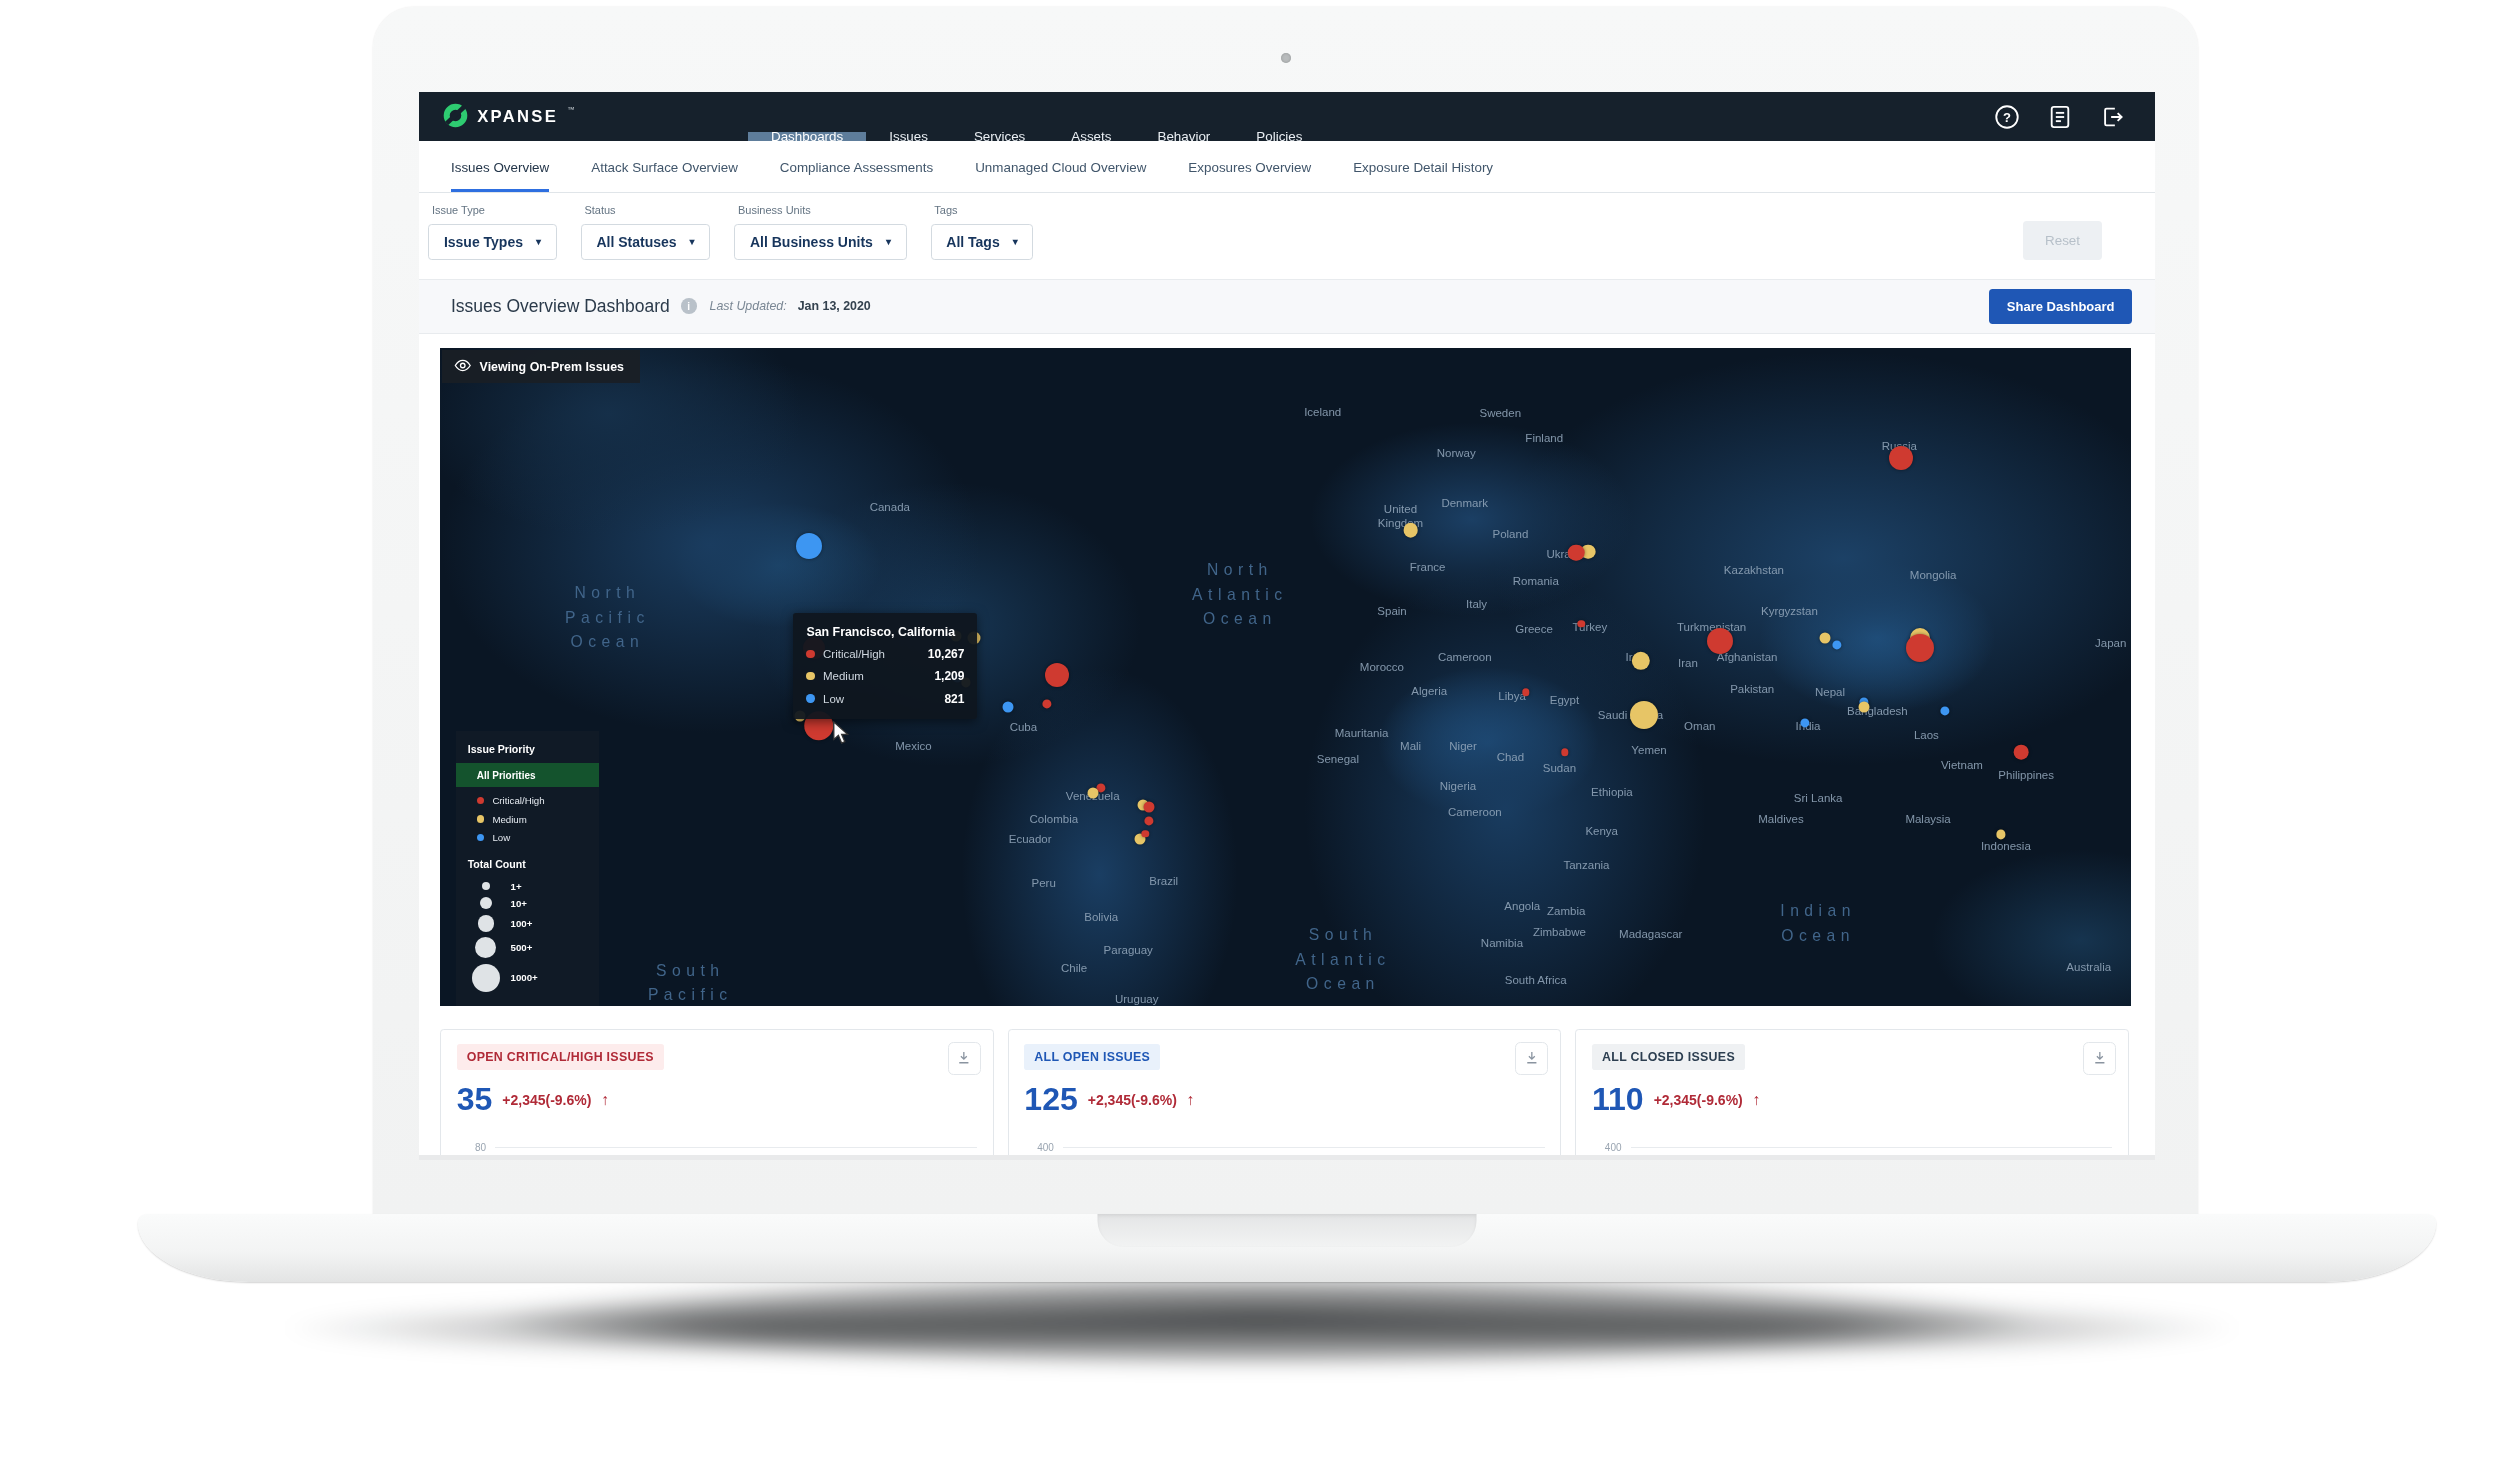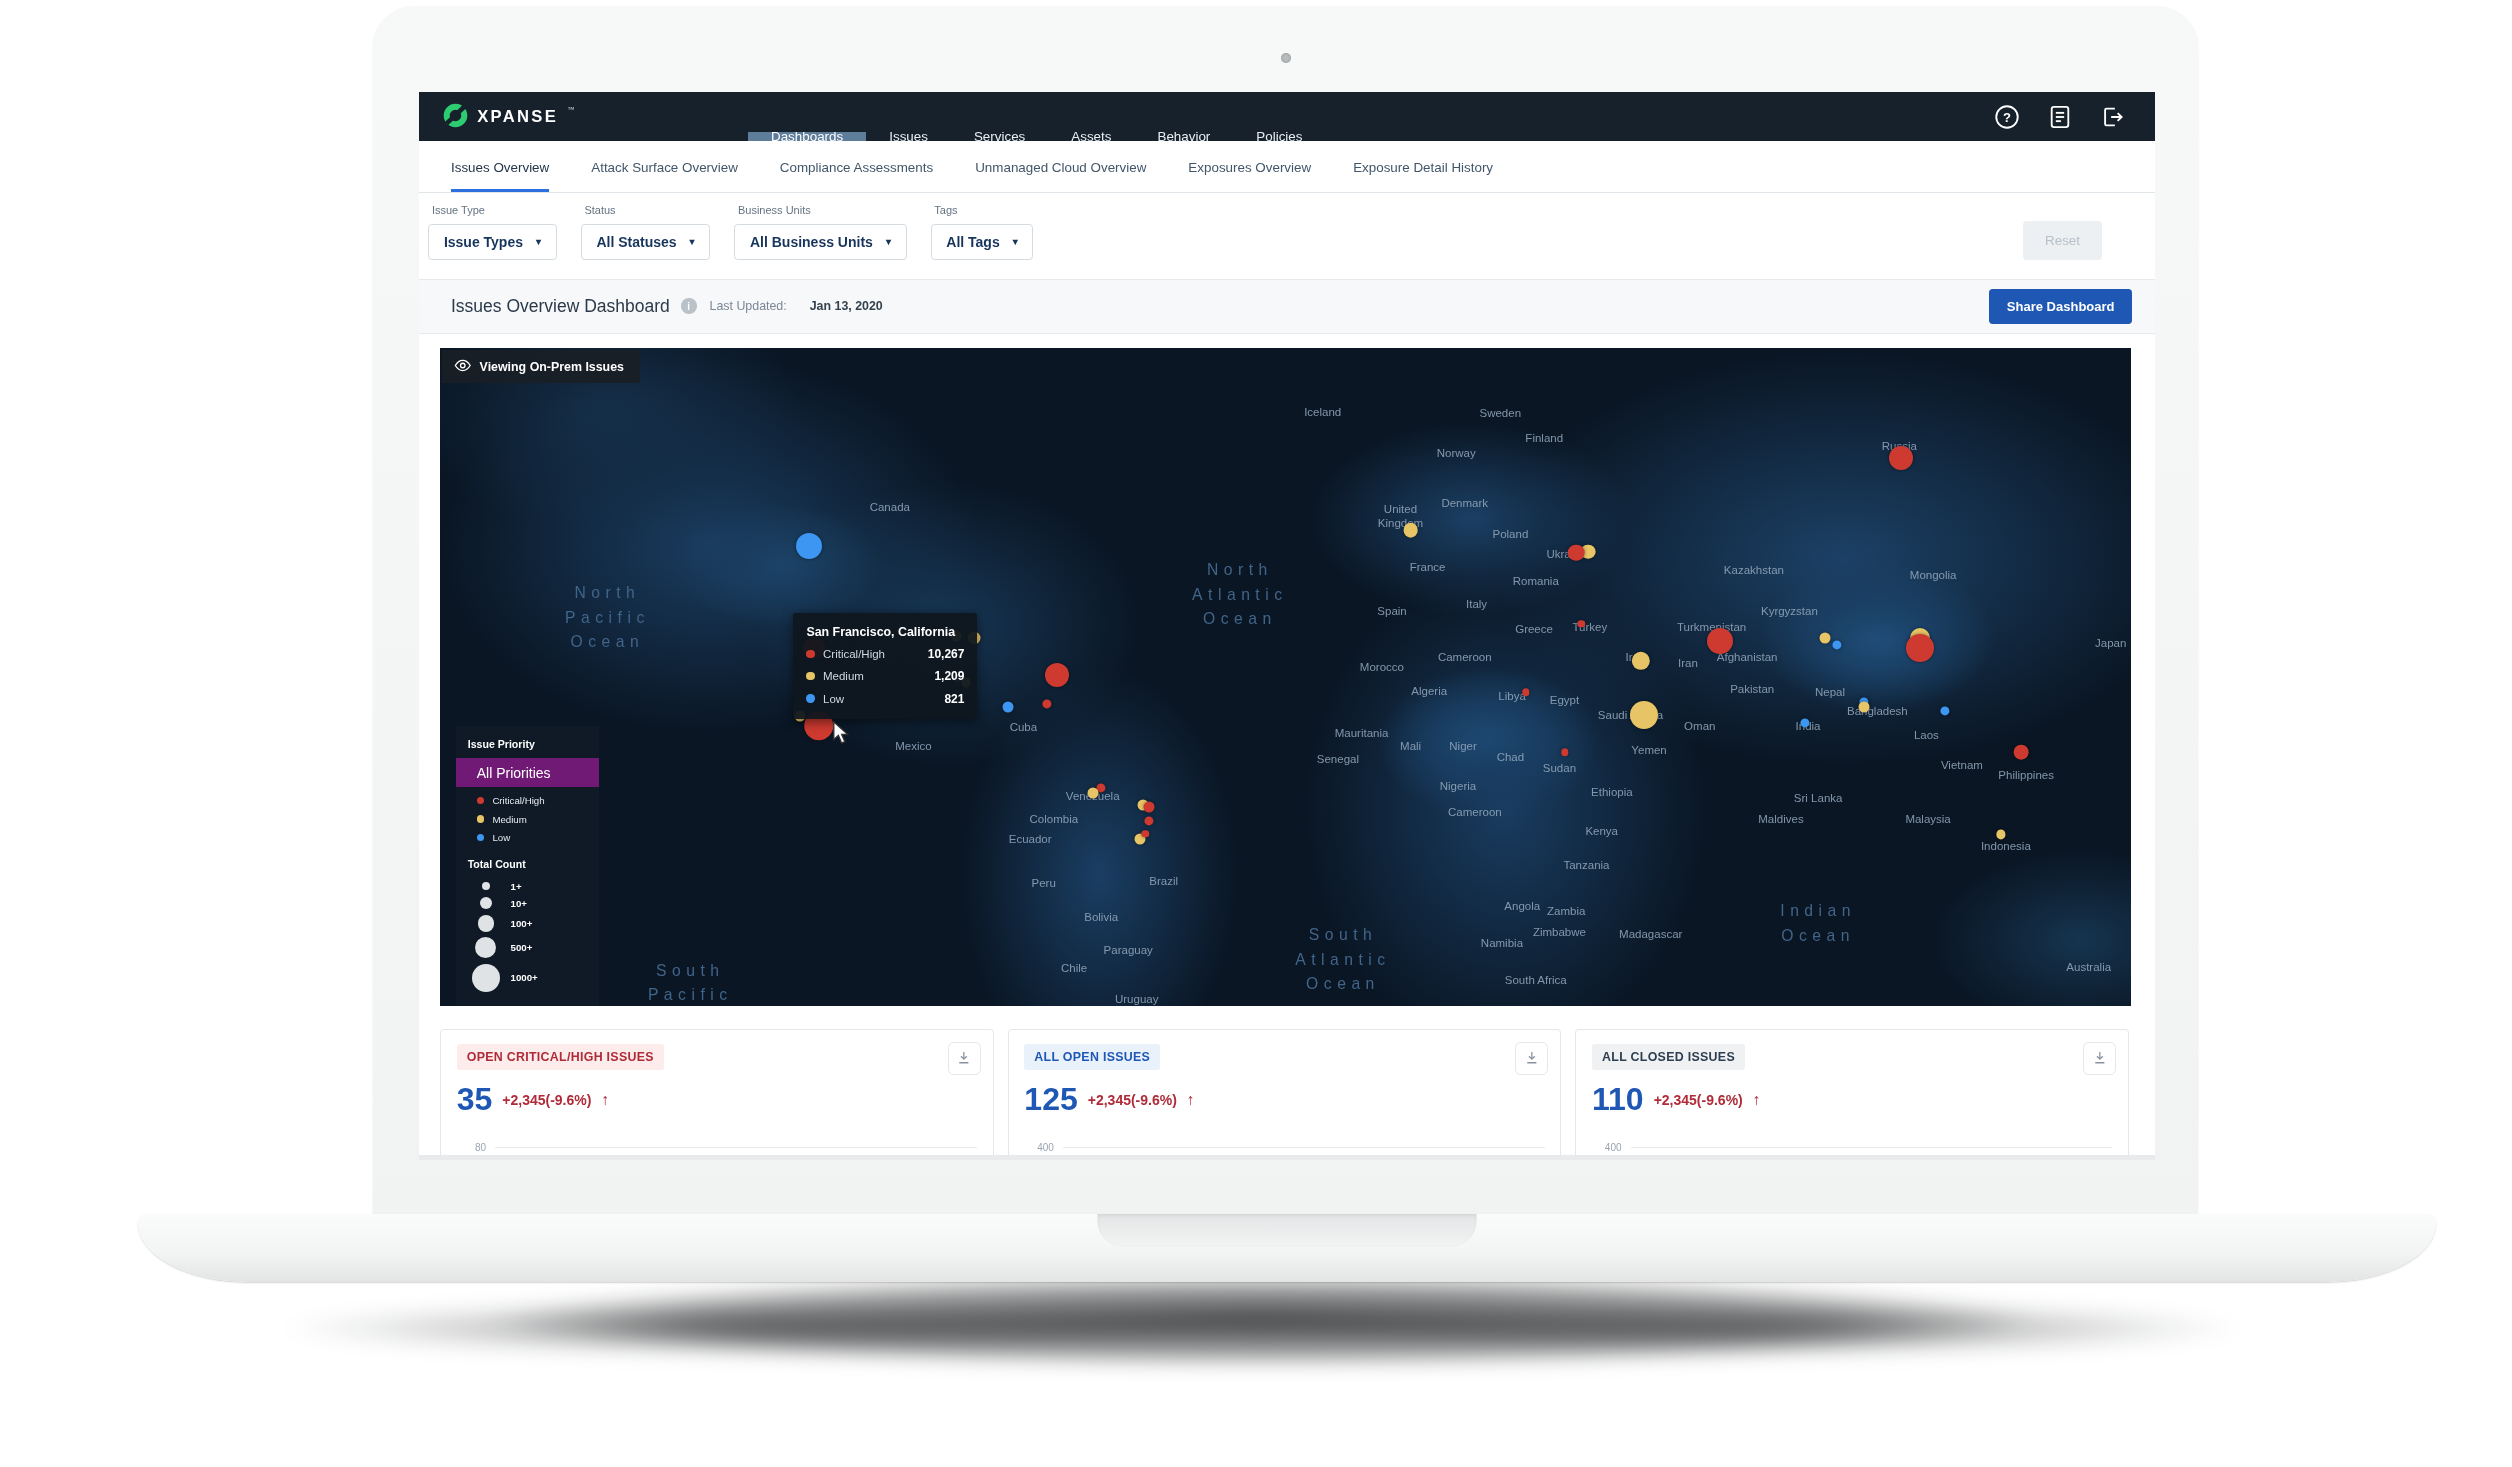--- a/index.html
+++ b/index.html
@@ -54,21 +54,21 @@
   .filter-caret { font-size:10px; color:#17355c; }
   .reset-btn { margin-left:auto; background:#edf0f3; color:#b7c0c9; border:none; border-radius:3.7px;
     padding:12px 22px; font-size:13.4px; font-family:inherit; cursor:default; }
 
   
   .page-header { height:55px; display:flex; align-items:center; background:#f7f8fa;
     border-top:0.9px solid #e8ebee; border-bottom:0.9px solid #e8ebee; padding:0 23px 0 32px; }
   .page-title { font-size:17.5px; color:#2b3a4a; font-weight:500; }
   .info-icon { width:15.7px; height:15.7px; border-radius:50%; background:#b9c1c9; color:#ffffff;
     font-size:10px; font-weight:bold; display:flex; align-items:center; justify-content:center; margin:0 13px 0 11px; }
-  .updated-label { font-size:12.4px; color:#7a8794; margin-right:23px; }
+  .updated-label { font-size:12.4px; color:#7a8794; margin-right:11px;font-style:italic; }
   .updated-value { font-size:12.4px; color:#34424f; font-weight:bold; }
   .share-btn { margin-left:auto; background:#1f57b5; color:#ffffff; border:none; border-radius:3.7px;
     padding:10px 17.5px; font-size:13px; font-weight:bold; font-family:inherit; cursor:pointer; }
 
   
   .map { position:relative; margin:14px 24px 0 21px; height:658px; overflow:hidden; background-color:#0a1624;
     background-image:
       radial-gradient(ellipse 276px 175px at 10% 10%, #152f49 0%, rgba(21,47,73,0) 70%),
       radial-gradient(ellipse 396px 276px at 16% 30%, #1a3c5f 0%, rgba(26,60,95,0) 68%),
       radial-gradient(ellipse 276px 203px at 30% 42%, #173654 0%, rgba(23,54,84,0) 70%),
@@ -96,21 +96,21 @@
   .tooltip-row { display:flex; align-items:center; gap:8.3px; margin-top:8.3px; }
   .tooltip-dot { width:8.3px; height:8.3px; border-radius:50%; flex:none; }
   .tooltip-label { color:#cfd7df; font-size:11.5px; }
   .tooltip-value { margin-left:auto; color:#ffffff; font-size:12px; font-weight:bold; }
 
   .cursor-arrow { position:absolute; left:23.2%; top:56.8%; z-index:7; }
 
   .map-legend { position:absolute; left:15.7px; bottom:0; width:143px; z-index:4;
     background:rgba(17,27,39,.93); padding:12px 0 11px; }
   .legend-title { color:#ffffff; font-size:10.6px; font-weight:bold; padding:0 12px; margin-bottom:8.3px; }
-  .legend-selected { background:#701a75; color:#ffffff; font-size:14px; font-weight:normal; padding:6.4px 0 6.4px 21px; margin-bottom:4.6px; cursor:pointer; }
+  .legend-selected { background:#14532d; color:#ffffff; font-size:10px; font-weight:bold; padding:6.4px 0 6.4px 21px; margin-bottom:4.6px; cursor:pointer; }
   .legend-row { display:flex; align-items:center; gap:8.3px; padding:3.7px 0 3.7px 21px; color:#e6ebf1; font-size:9.7px; cursor:pointer; }
   .legend-dot { width:7.4px; height:7.4px; border-radius:50%; flex:none; }
   .count-title { margin-top:11px; }
   .count-row { display:flex; align-items:center; gap:9.2px; padding:2.8px 0 2.8px 14.7px; }
   .count-circle-box { width:31px; display:flex; justify-content:center; }
   .count-circle { border-radius:50%; background:#dfe3e6; }
   .count-label { color:#ffffff; font-size:9.7px; font-weight:bold; }
 
   
   .cards { display:flex; gap:14px; margin:23px 26px 0 21px; }

